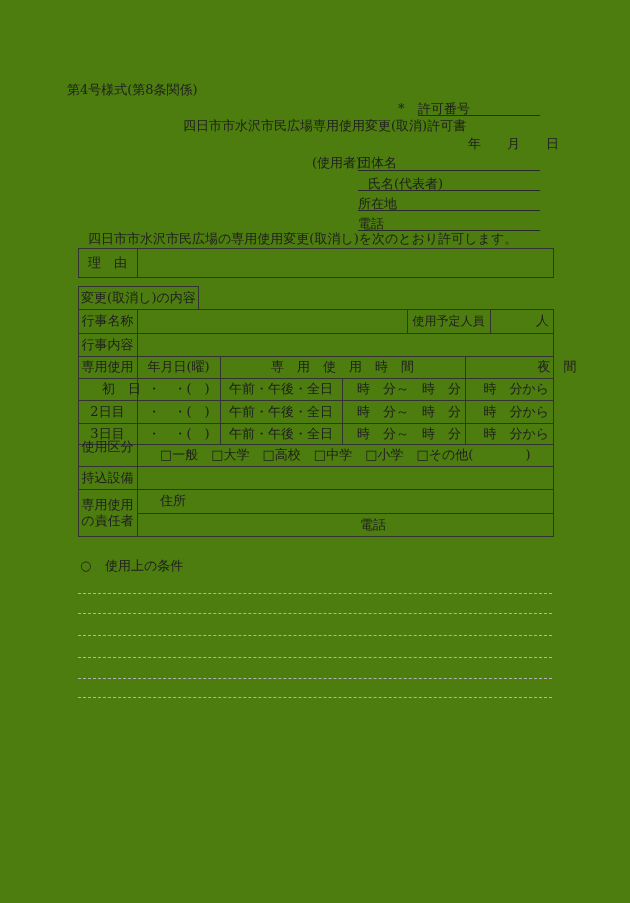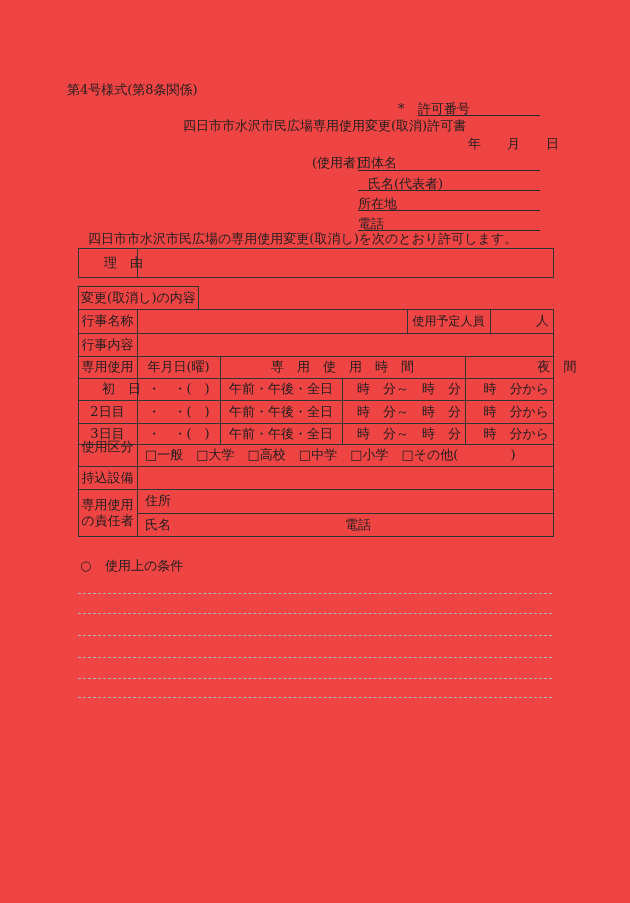--- a/index.html
+++ b/index.html
@@ -1,40 +1,40 @@
 <!DOCTYPE html>
 <html><head>
 <meta charset="utf-8">
 <style>
   html,body{margin:0;padding:0;background:#ffffff;}
   #page{
     position:relative;
     width:630px;height:903px;
-    background:#ef4444;
+    background:#4d7c0f;
     font-family:"DejaVu Serif","Liberation Serif",serif;
     color:#1e1e1e;
     overflow:hidden;
   }
   .t{
     position:absolute;
     font-size:13px;
     line-height:15px;
     white-space:pre;
   }
   .cell{
     position:absolute;
     display:flex;
     align-items:center;
     box-sizing:border-box;
     font-size:13px;
     white-space:pre;
   }
   .c-center{justify-content:center;}
   .c-right{justify-content:flex-end;padding-right:4px;}
-  .c-left{justify-content:flex-start;padding-left:8px;}
+  .c-left{justify-content:flex-start;padding-left:23px;}
   .hl{position:absolute;height:1px;background:#333333;}
   .vl{position:absolute;width:1px;background:#333333;}
   .ul{position:absolute;height:1px;background:#2a2a2a;}
   .rl{position:absolute;height:0;border-top:1px dashed #b2b2b2;}
   .small{font-size:12px;}
   .two-line{flex-direction:column;justify-content:center;line-height:16px;}
 </style>
 </head>
 <body>
 
@@ -63,21 +63,21 @@
   <span class="t" style="left:358px;top:216px;">電話</span>
   <div class="ul" style="left:358px;top:230px;width:182px;"></div>
 
   <span class="t" style="left:88px;top:231px;">四日市市水沢市民広場の専用使用変更(取消し)を次のとおり許可します。</span>
 
   <div class="hl" style="left:78px;top:248px;width:476px;"></div>
   <div class="hl" style="left:78px;top:277px;width:476px;"></div>
   <div class="vl" style="left:78px;top:248px;height:29px;"></div>
   <div class="vl" style="left:137px;top:248px;height:29px;"></div>
   <div class="vl" style="left:553px;top:248px;height:30px;"></div>
-  <div class="cell c-center" style="left:78px;top:248px;width:59px;height:29px;margin-left:16px;">理　由</div>
+  <div class="cell c-center" style="left:78px;top:248px;width:59px;height:29px;">理　由</div>
 
   <div class="hl" style="left:78px;top:286px;width:121px;"></div>
   <div class="vl" style="left:78px;top:286px;height:23px;"></div>
   <div class="vl" style="left:198px;top:286px;height:23px;"></div>
   <div class="cell c-center" style="left:78px;top:286px;width:121px;height:23px;">変更(取消し)の内容</div>
 
   <div class="hl" style="left:78px;top:309px;width:476px;"></div>
   <div class="hl" style="left:78px;top:333px;width:476px;"></div>
   <div class="hl" style="left:78px;top:356px;width:476px;"></div>
   <div class="hl" style="left:78px;top:378px;width:476px;"></div>
@@ -130,21 +130,20 @@
   <div class="cell c-center" style="left:78px;top:436px;width:59px;height:22px;font-family:Liberation Mono, monospace;">使用区分</div>
   <div class="cell c-left" style="left:137px;top:444px;width:416px;height:22px;">□一般　□大学　□高校　□中学　□小学　□その他(　　　　)</div>
 
   <div class="cell c-center" style="left:78px;top:466px;width:59px;height:23px;">持込設備</div>
 
   <div class="cell c-center two-line" style="left:78px;top:489px;width:59px;height:47px;">
     <span>専用使用</span>
     <span>の責任者</span>
   </div>
   <div class="cell c-left" style="left:137px;top:489px;width:416px;height:24px;">住所</div>
-  <div class="cell c-left" style="left:137px;top:513px;width:200px;height:23px;">氏名</div>
   <div class="cell c-left" style="left:337px;top:513px;width:120px;height:23px;">電話</div>
 
   <span class="t" style="left:80px;top:558px;">○</span>
   <span class="t" style="left:105px;top:558px;">使用上の条件</span>
 
   <div class="rl" style="left:78px;top:593px;width:474px;"></div>
   <div class="rl" style="left:78px;top:613px;width:474px;"></div>
   <div class="rl" style="left:78px;top:635px;width:474px;"></div>
   <div class="rl" style="left:78px;top:657px;width:474px;"></div>
   <div class="rl" style="left:78px;top:678px;width:474px;"></div>

